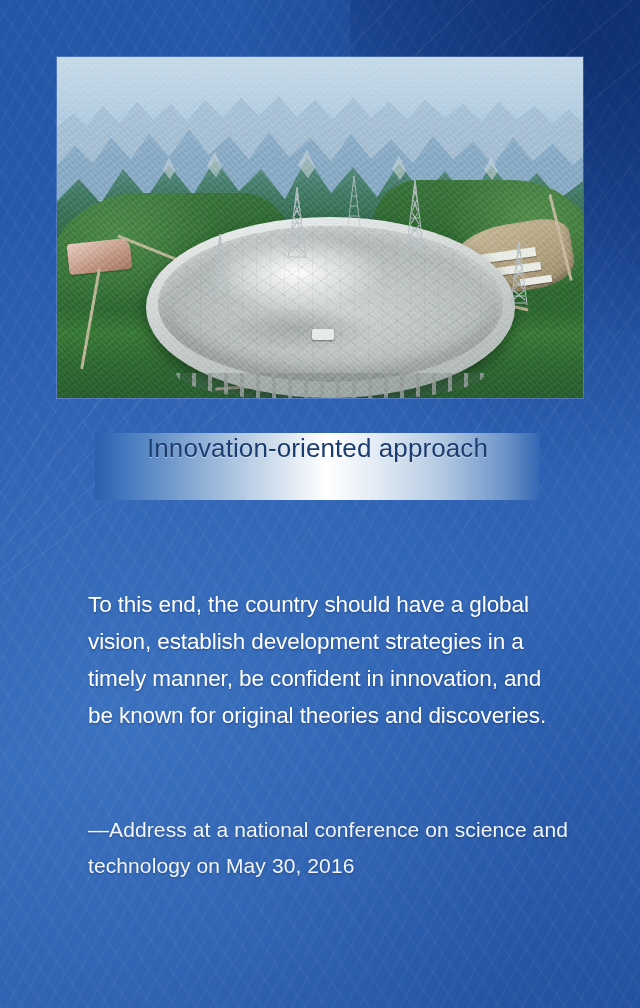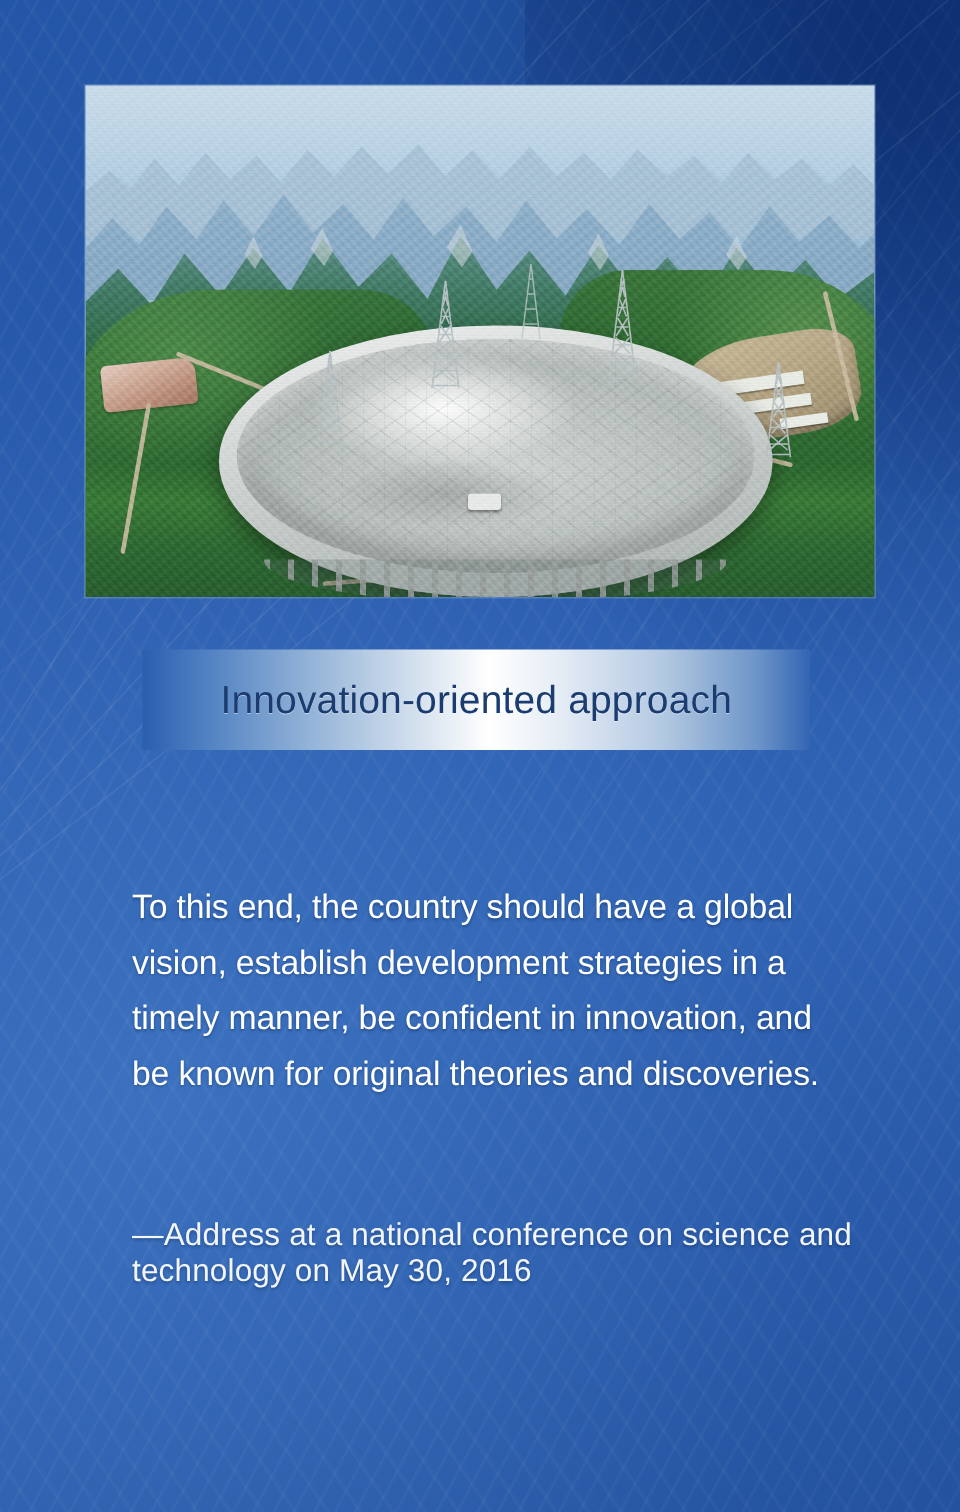--- a/index.html
+++ b/index.html
@@ -180,38 +180,38 @@
     background:repeating-linear-gradient(0deg, rgba(0,0,0,0.035) 0 1px, rgba(255,255,255,0.02) 1px 2px);
     opacity:.6;
   }
 
   
   .title-band {
     position:absolute; left:95px; top:433px; width:445px; height:67px;
     background:linear-gradient(90deg,
       #2a5fae 0%, #4a7cc0 8%, #8fb0d6 24%, #dce6f1 43%,
       #ffffff 52%, #e6edf6 62%, #b3c9e2 78%, #6d95c8 92%, #3365b3 100%);
-    display:flex; align-items:center; justify-content:center;
+    display:flex; align-items:flex-start; justify-content:center;
   }
   .title-band .title-text {
     font-size:26px; font-weight:400; color:#1b3c71;
     letter-spacing:0.1px; white-space:nowrap;
     text-shadow:0 1px 0 rgba(255,255,255,.45);
   }
 
   
   .quote {
     position:absolute; left:88px; top:586px; width:470px;
     font-size:22.5px; font-weight:400; line-height:37px;
     color:#ffffff; letter-spacing:-0.1px;
     text-shadow:0 1px 2px rgba(10,35,80,.45);
   }
   .attribution {
     position:absolute; left:88px; top:812px; width:480px;
-    font-size:21px; font-weight:400; line-height:24px;
+    font-size:21px; font-weight:400; line-height:36px;
     color:#f2f6fb; letter-spacing:0.1px;
     text-shadow:0 1px 2px rgba(10,35,80,.4);
   }
 </style>
 </head>
 <body>
 
 <div class="slide">
 
   <div class="bg-swoosh-a"></div>

